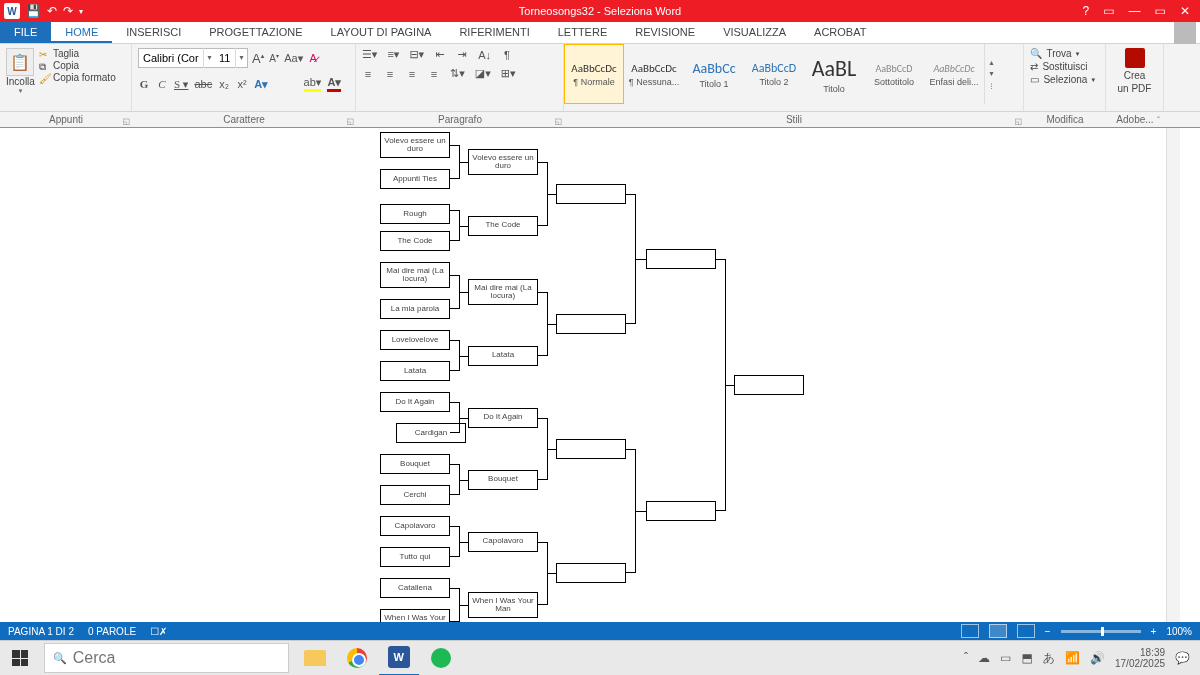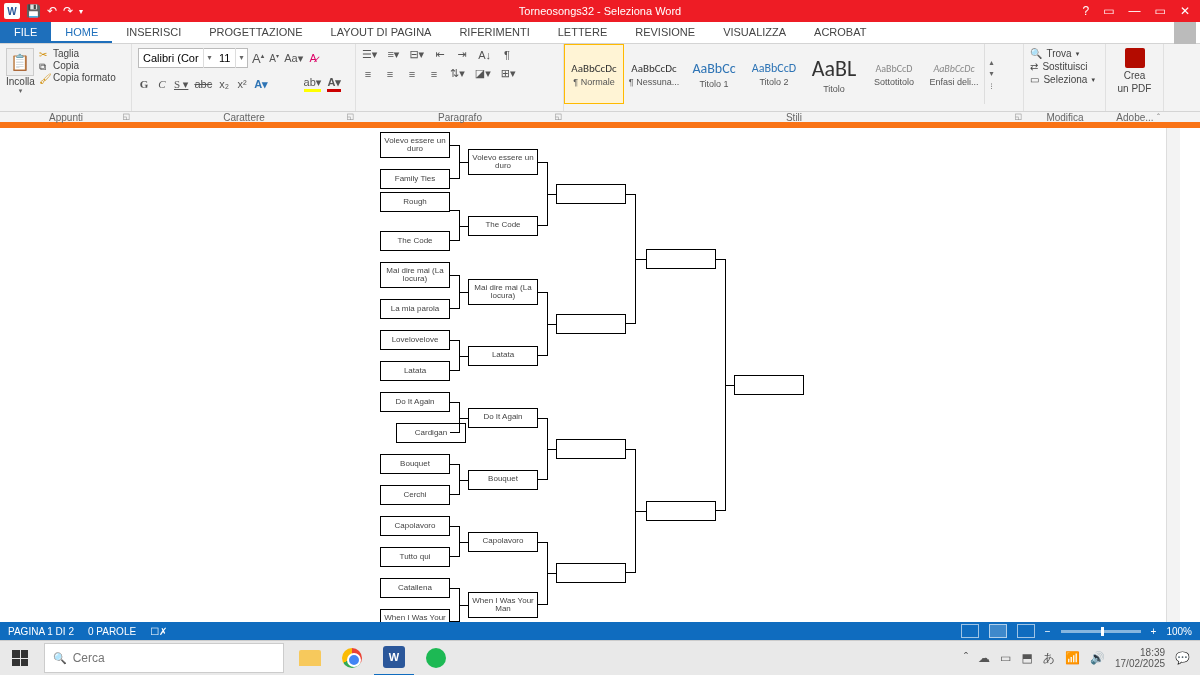--- a/index.html
+++ b/index.html
@@ -18,21 +18,21 @@
 .tabs { height: 22px; background: #fff; display:flex; align-items:stretch; border-bottom:1px solid #d4d4d4; }
 .tabs .tab { padding: 4px 14px; font-size:11px; color:#444; text-transform:uppercase; cursor:pointer; }
 .tabs .tab.file { background:#1e6fbb; color:#fff; }
 .tabs .tab.active { color:#1e6fbb; border-bottom:2px solid #1e6fbb; }
 .tabs .acct { margin-left:auto; width:22px; height:22px; background:#bbb; margin-right:4px; }
 
 
 .ribbon { height: 68px; background:#f3f3f3; border-bottom:1px solid #d4d4d4; display:flex; }
 .group { border-right:1px solid #e0e0e0; padding:4px 6px 2px 6px; display:flex; flex-direction:column; justify-content:space-between; }
 .group .controls { display:flex; gap:4px; align-items:flex-start; flex-wrap:wrap; }
-.group-label-row { height:16px; background:#f3f3f3; display:flex; border-bottom:6px solid #f97316;}
+.group-label-row { height:16px; background:#f3f3f3; display:flex; border-bottom:1px solid #f97316;}
 .group-label { text-align:center; font-size:10px; color:#666; flex-shrink:0; display:flex; align-items:center; justify-content:center; position:relative; }
 .group-label .launcher { position:absolute; right:2px; bottom:1px; font-size:8px; color:#888;}
 
 .clip-col { display:flex; flex-direction:column; gap:1px; font-size:10px;}
 .clip-col .row { display:flex; align-items:center; gap:4px; }
 .clip-icon { width:10px;height:10px;display:inline-block; }
 .paste-icon { width:28px;height:28px;background:#eee;border:1px solid #ccc;display:flex;align-items:center;justify-content:center;font-size:16px;color:#d08b00;}
 
 .font-box { display:flex; align-items:center; border:1px solid #bbb; background:#fff; height:20px; }
 .font-box input { border:none; outline:none; font-size:11px; padding:0 4px; height:18px; }
@@ -83,21 +83,21 @@
 .view-btn { width:18px; height:14px; border:1px solid rgba(255,255,255,0.6); display:inline-block;}
 .zoom-slider { width:80px; height:3px; background:rgba(255,255,255,0.5); position:relative;}
 .zoom-slider .thumb{ position:absolute; left:50%; top:-3px; width:3px; height:9px; background:#fff;}
 
 
 .taskbar { height:35px; background:#e9e9e9; border-top:1px solid #ccc; display:flex; align-items:center; padding:0 0 0 0; gap:0;}
 .taskbar .start { width:40px; height:35px; display:flex;align-items:center;justify-content:center; }
 .taskbar .start .winlogo { width:16px;height:16px; display:grid; grid-template-columns:1fr 1fr; grid-template-rows:1fr 1fr; gap:1px;}
 .taskbar .start .winlogo div{background:#333;}
 .taskbar .search { flex: 0 0 240px; height:30px; background:#fff; border:1px solid #ccc; display:flex; align-items:center; gap:6px; padding:0 8px; margin-left:4px;}
-.taskbar .search input { border:none; outline:none; font-size:12px; flex:1; color:#6d28d9;}
+.taskbar .search input { border:none; outline:none; font-size:16px; flex:1; color:#6d28d9;}
 .taskbar .apps { display:flex; gap:2px; margin-left:6px;}
 .taskbar .app { width:40px; height:35px; display:flex; align-items:center; justify-content:center;}
 .folder-icon{width:22px;height:16px;background:#f7c95c;border-radius:2px 2px 0 0; position:relative;}
 .chrome-icon{width:20px;height:20px;border-radius:50%;background:conic-gradient(#ea4335 0 120deg,#34a853 120deg 240deg,#fbbc05 240deg 360deg); position:relative;}
 .chrome-icon::after{content:"";position:absolute;left:5px;top:5px;width:10px;height:10px;border-radius:50%;background:#4285f4;border:2px solid #fff;}
 .wordapp-icon{width:22px;height:22px;background:#2b579a;color:#fff;display:flex;align-items:center;justify-content:center;font-weight:bold;font-size:11px;border-radius:3px;}
 .spotify-icon{width:20px;height:20px;border-radius:50%;background:#1db954; position:relative;}
 .taskbar .tray { margin-left:auto; display:flex; align-items:center; gap:10px; padding-right:10px; color:#555; font-size:10px;}
 .tray .clock { text-align:right; line-height:1.1;}
 .tray-icon { font-size:12px; color:#555;}
@@ -303,22 +303,22 @@
   <div class="group-label gl-adobe">
       <span>Adobe...</span>
       <span style="position:absolute;right:4px;font-size:9px;color:#888;">ˆ</span>
     </div>
 </div>
 
 <div class="docarea">
   <div class="page">
     <div class="bracket" id="bracket">
         <div class="cell tall" style="left: 140px; top: 4px;">Volevo essere un duro</div>
-        <div class="cell" style="left: 140px; top: 41px;">Family Ties</div>
-        <div class="cell" style="left: 140px; top: 64px;">Rough</div>
+        <div class="cell" style="left: 140px; top: 41px;">Appunti Ties</div>
+        <div class="cell" style="left: 140px; top: 76px;">Rough</div>
         <div class="cell" style="left: 140px; top: 103px;">The Code</div>
         <div class="cell tall" style="left: 140px; top: 134px;">Mai dire mai (La locura)</div>
         <div class="cell" style="left: 140px; top: 171px;">La mia parola</div>
         <div class="cell" style="left: 140px; top: 202px;">Lovelovelove</div>
         <div class="cell" style="left: 140px; top: 233px;">Latata</div>
         <div class="cell" style="left: 140px; top: 264px;">Do It Again</div>
         <div class="cell" style="left: 156px; top: 295px;">Cardigan</div>
         <div class="cell" style="left: 140px; top: 326px;">Bouquet</div>
         <div class="cell" style="left: 140px; top: 357px;">Cerchi</div>
         <div class="cell" style="left: 140px; top: 388px;">Capolavoro</div>

